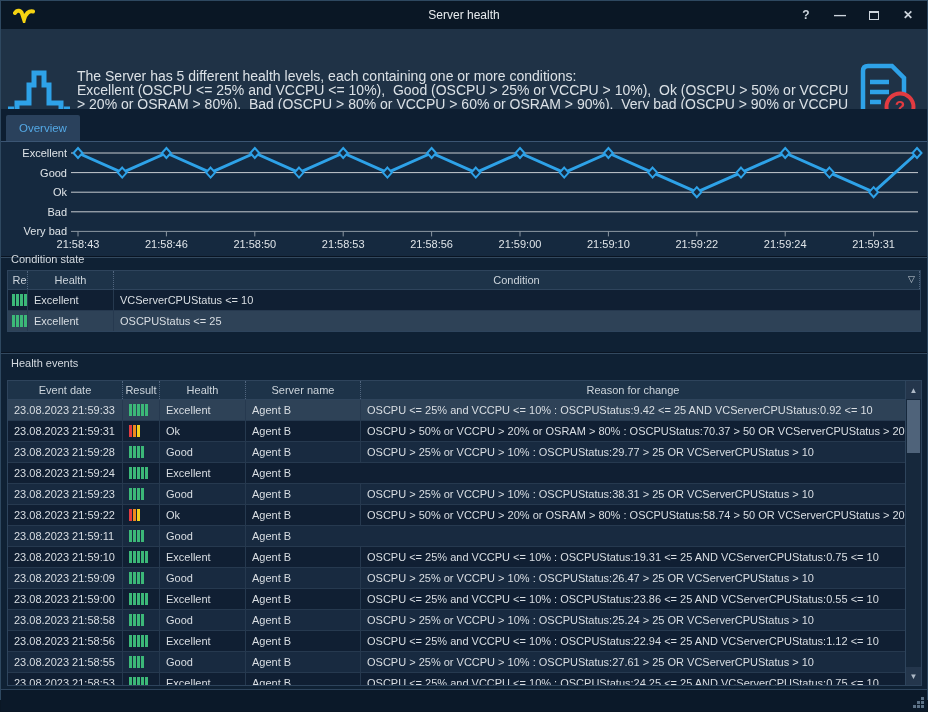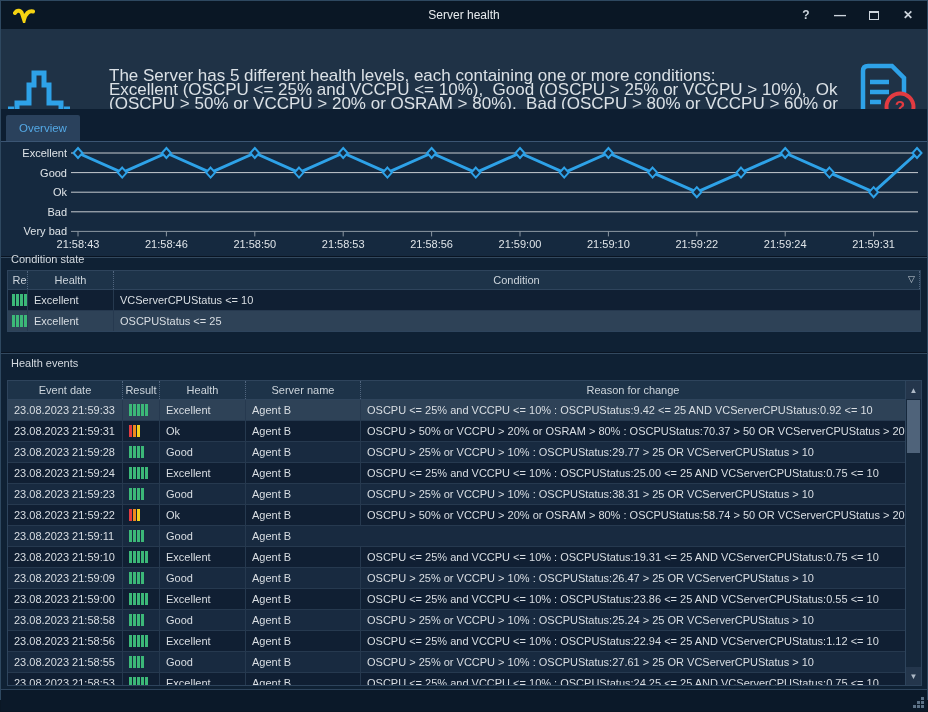--- a/index.html
+++ b/index.html
@@ -16,21 +16,21 @@
   .win-controls { position:absolute; right:2px; top:0; height:28px; display:flex; }
   .win-btn { width:34px; height:28px; display:flex; align-items:center; justify-content:center;
              color:#cdd5dd; font-size:12px; font-weight:bold; cursor:default; }
   .max-glyph { width:10px; height:9px; border:1px solid #cdd5dd; border-top-width:2px; }
 
   
   .banner { position:absolute; left:0; top:28px; width:100%; height:80px; background:#1f3246; }
   .banner-icon-left  { position:absolute; left:6px;  top:40px; }
   .banner-icon-right { position:absolute; left:853px; top:33px; }
   .banner-text { position:absolute; left:76px; top:40px; width:778px;
-                 font-size:17px; line-height:14px; color:#dbe1e6;margin-left:32px; }
+                 font-size:14px; line-height:14px; color:#dbe1e6; }
   .banner-line2 { white-space:pre-wrap; }
 
   
   .tabstrip { position:absolute; left:0; top:108px; width:100%; height:32px; background:#0d1e31; }
   .tab { position:absolute; left:5px; top:6px; height:26px; padding:0 13px; line-height:26px;
          background:#2a415c; color:#54a9e6; font-size:11.5px; border-radius:2px 2px 0 0; }
 
   
   .content { position:absolute; left:0; top:140px; width:926px; height:548px;
              background:#0f2134; border-top:1px solid #3b5573; }
@@ -311,21 +311,20 @@
                 <span class="result-icon">
                   <span class="bar" style="background: rgb(60, 184, 120);"></span>
                   <span class="bar" style="background: rgb(60, 184, 120);"></span>
                   <span class="bar" style="background: rgb(60, 184, 120);"></span>
                   <span class="bar" style="background: rgb(60, 184, 120);"></span>
                   <span class="bar" style="background: rgb(60, 184, 120);"></span>
                 </span>
               </div>
               <div class="cell c-health">Excellent</div>
               <div class="cell c-server">Agent B</div>
-              <div class="cell c-reason">OSCPU &lt;= 25% and VCCPU &lt;= 10% : OSCPUStatus:25.00 &lt;= 25 AND VCServerCPUStatus:0.75 &lt;= 10</div>
             </div>
 
             <div class="hrow">
               <div class="cell c-date">23.08.2023 21:59:23</div>
               <div class="cell c-result">
                 <span class="result-icon">
                   <span class="bar" style="background: rgb(60, 184, 120);"></span>
                   <span class="bar" style="background: rgb(60, 184, 120);"></span>
                   <span class="bar" style="background: rgb(60, 184, 120);"></span>
                   <span class="bar" style="background: rgb(60, 184, 120);"></span>

